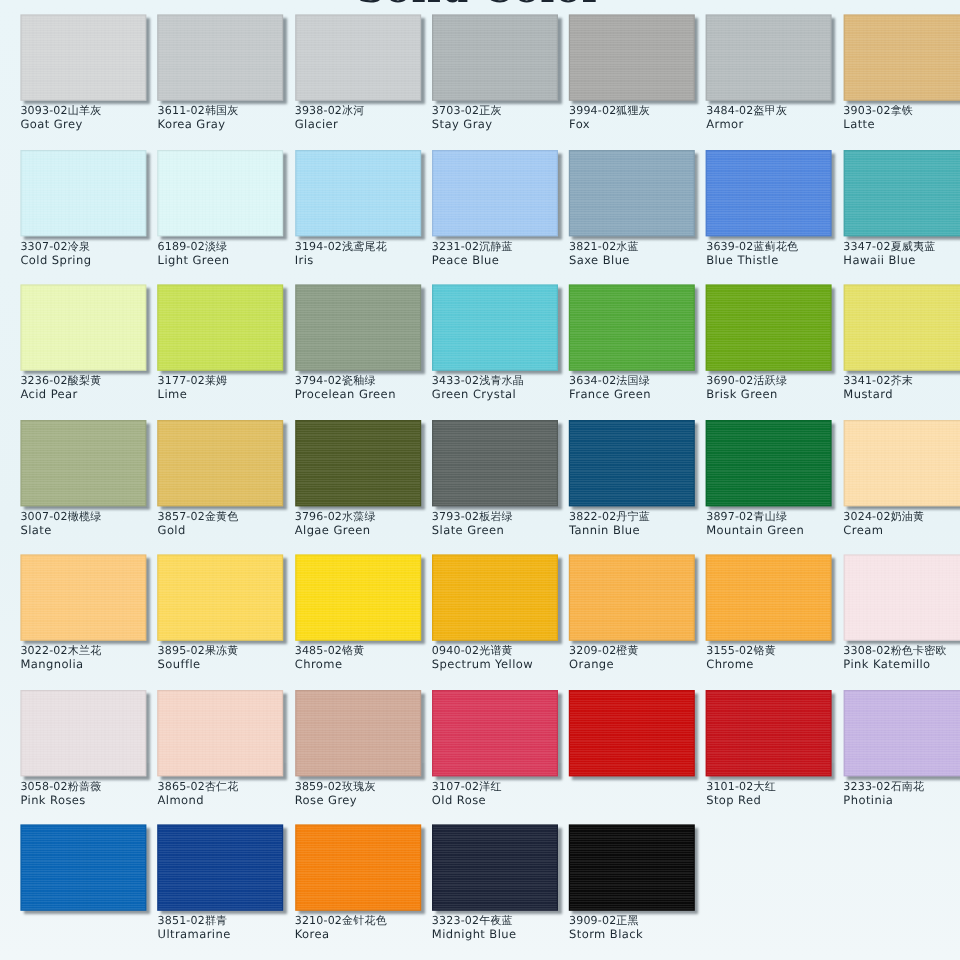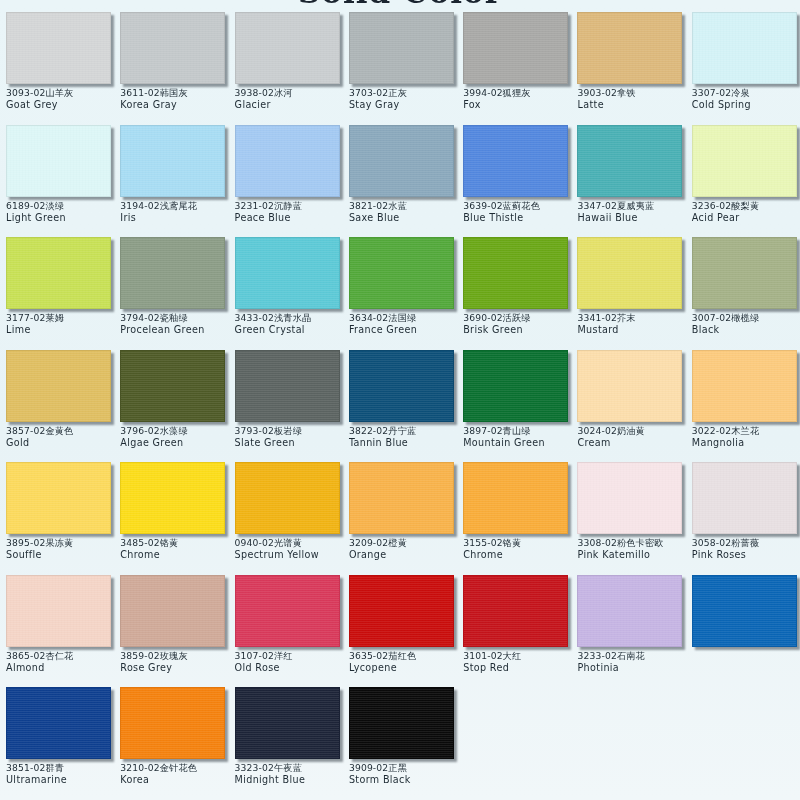--- a/index.html
+++ b/index.html
@@ -58,20 +58,21 @@
     display: grid;
     grid-template-columns: repeat(7, 114.3px);
     grid-auto-rows: 112.5px;
     padding-left: 2px;
   }
 
   .cell {
     position: relative;
     padding: 0 4px;
     box-sizing: border-box;
+    margin-left: 11px;
   }
 
   .chip-wrap {
     position: relative;
     width: 100%;
     height: 72px;
   }
 
   .chip {
     position: absolute;
@@ -170,20 +171,29 @@
         <div class="chip-wrap">
           <div class="chip" style="background: rgb(168, 168, 166);"></div>
         </div>
         <div class="labels">
           <div class="code">3994-02狐狸灰</div>
           <div class="ename">Fox</div>
         </div>
       </div>
       <div class="cell">
         <div class="chip-wrap">
+          <div class="chip" style="background: rgb(181, 188, 190);"></div>
+        </div>
+        <div class="labels">
+          <div class="code">3484-02盔甲灰</div>
+          <div class="ename">Armor</div>
+        </div>
+      </div>
+      <div class="cell">
+        <div class="chip-wrap">
           <div class="chip" style="background: rgb(220, 184, 123);"></div>
         </div>
         <div class="labels">
           <div class="code">3903-02拿铁</div>
           <div class="ename">Latte</div>
         </div>
       </div>
       <div class="cell">
         <div class="chip-wrap">
           <div class="chip" style="background: rgb(211, 242, 246);"></div>
@@ -309,21 +319,21 @@
           <div class="code">3341-02芥末</div>
           <div class="ename">Mustard</div>
         </div>
       </div>
       <div class="cell">
         <div class="chip-wrap">
           <div class="chip" style="background: rgb(164, 177, 135);"></div>
         </div>
         <div class="labels">
           <div class="code">3007-02橄榄绿</div>
-          <div class="ename">Black</div>
+          <div class="ename">Slate</div>
         </div>
       </div>
       <div class="cell">
         <div class="chip-wrap">
           <div class="chip" style="background: rgb(223, 190, 97);"></div>
         </div>
         <div class="labels">
           <div class="code">3857-02金黄色</div>
           <div class="ename">Gold</div>
         </div>
@@ -469,24 +479,20 @@
         </div>
         <div class="labels">
           <div class="code">3107-02洋红</div>
           <div class="ename">Old Rose</div>
         </div>
       </div>
       <div class="cell">
         <div class="chip-wrap">
           <div class="chip" style="background: rgb(201, 13, 12);"></div>
         </div>
-        <div class="labels">
-          <div class="code">3635-02茄红色</div>
-          <div class="ename">Lycopene</div>
-        </div>
       </div>
       <div class="cell">
         <div class="chip-wrap">
           <div class="chip" style="background: rgb(196, 19, 27);"></div>
         </div>
         <div class="labels">
           <div class="code">3101-02大红</div>
           <div class="ename">Stop Red</div>
         </div>
       </div>

